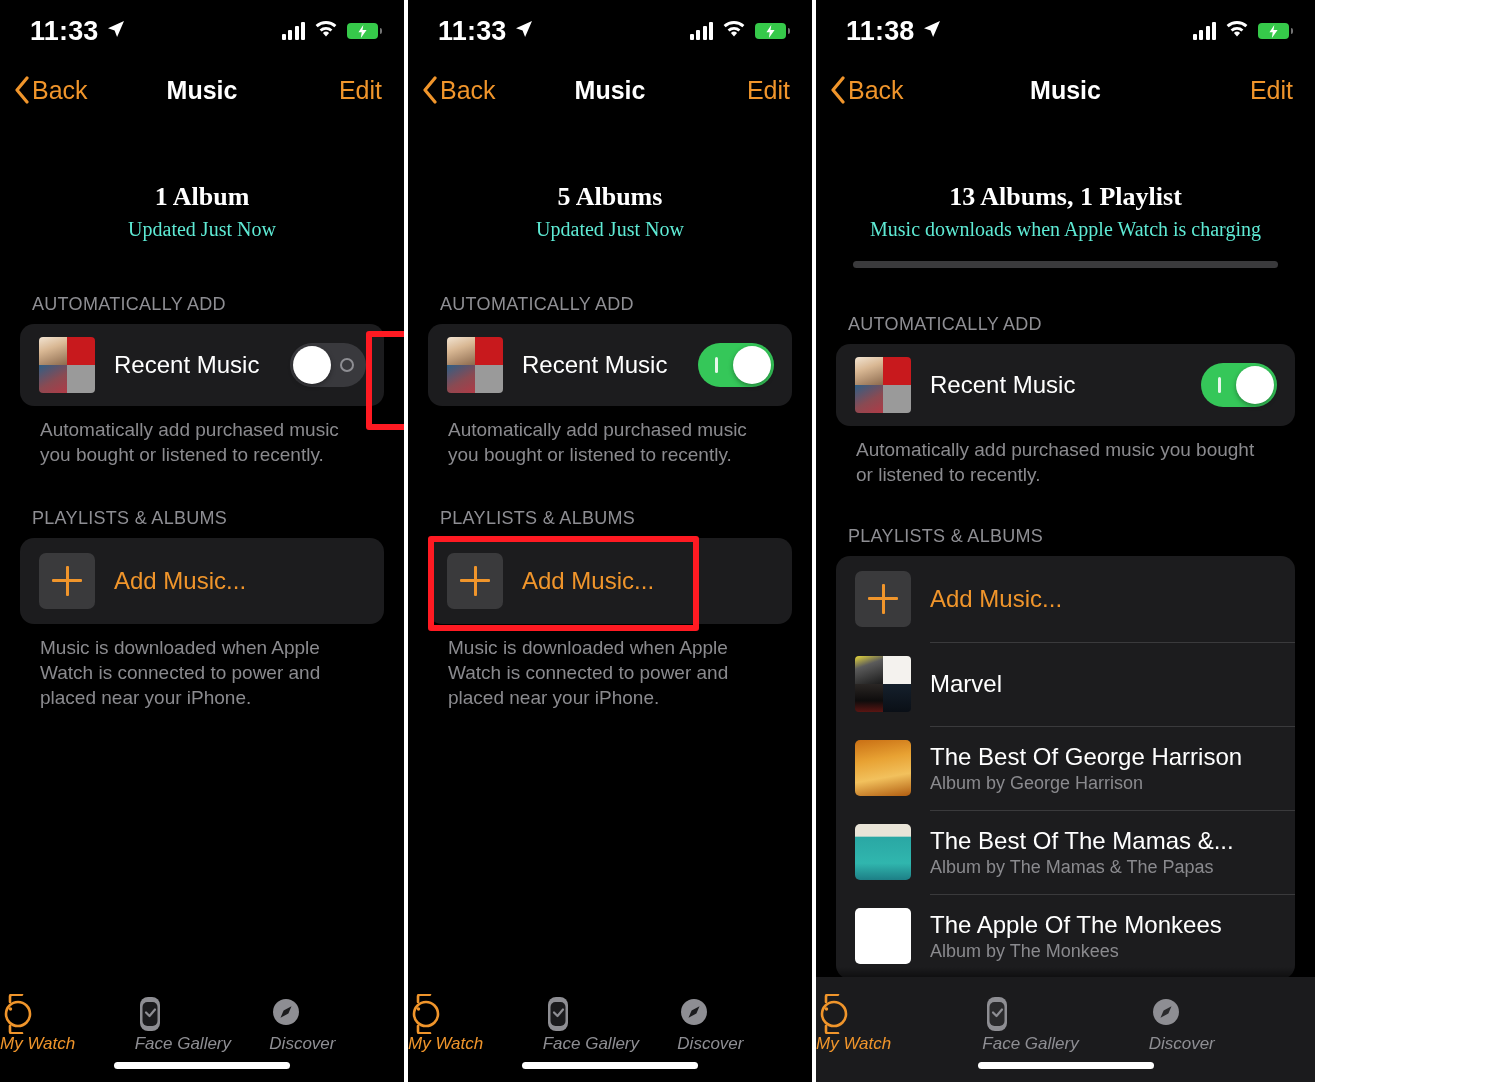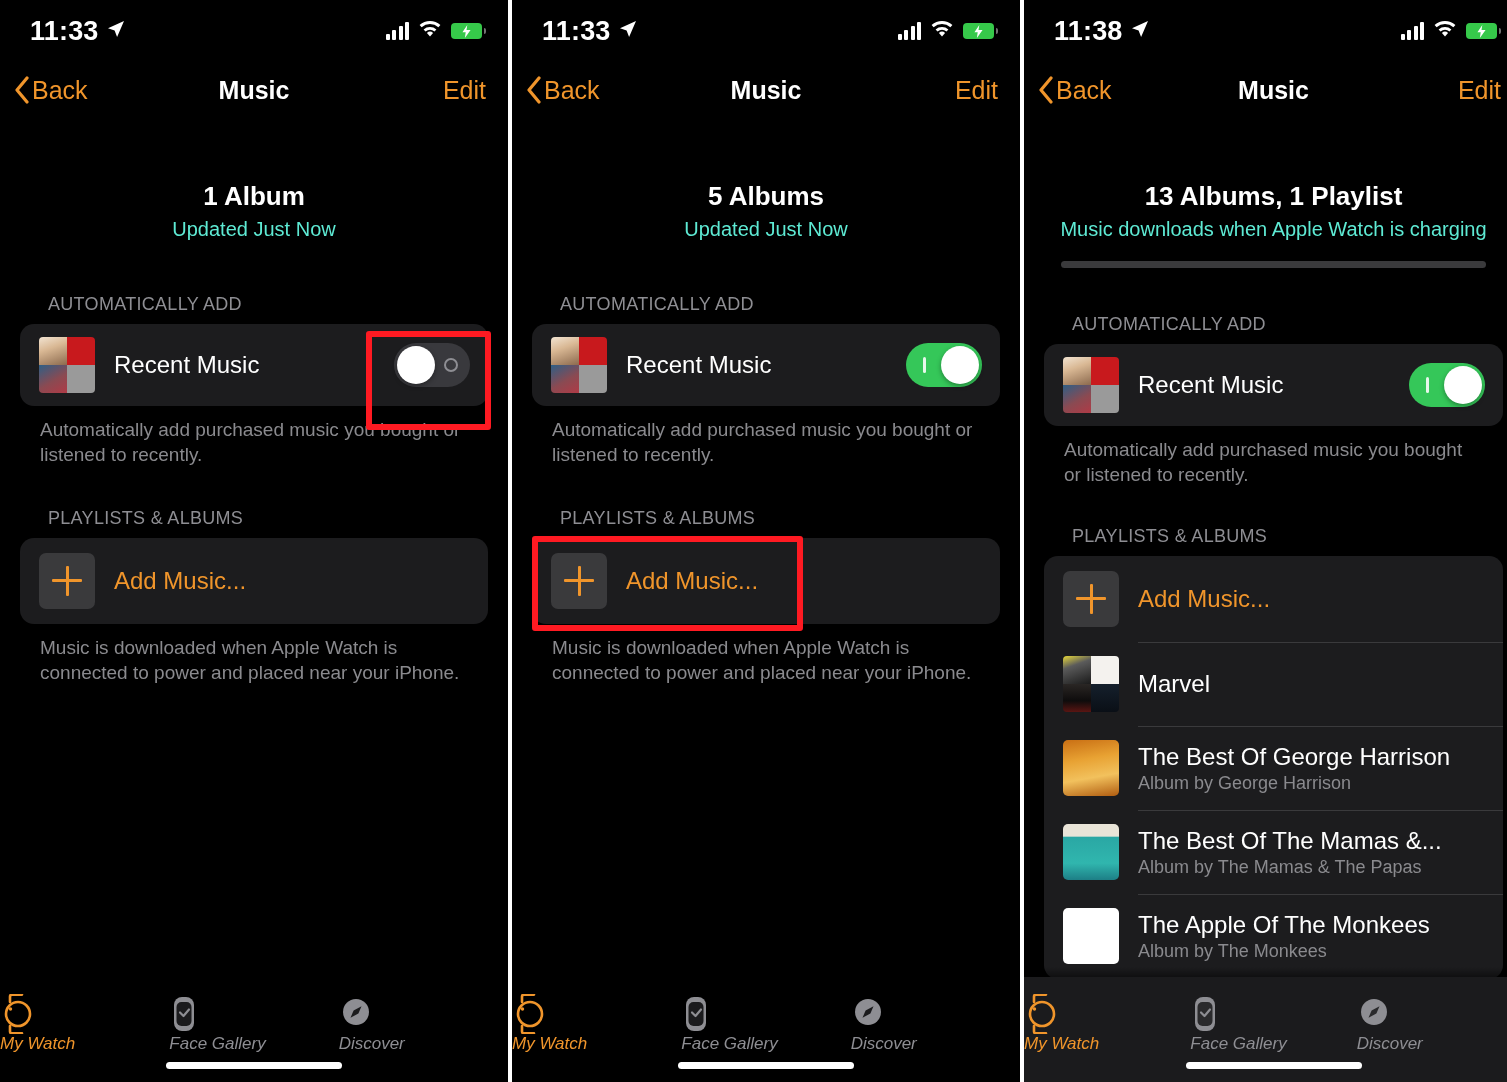--- a/index.html
+++ b/index.html
@@ -16,21 +16,21 @@
   .stage {
     position: relative;
     width: 1507px;
     height: 1082px;
     background: #ffffff;
     display: flex;
     flex-direction: row;
   }
   .panel {
     position: relative;
-    width: 508px;
+    width: 404px;
     height: 1082px;
     background: #000000;
     overflow: hidden;
     flex: 0 0 auto;
   }
   .divider {
     flex: 0 0 auto;
     width: 4px;
     height: 1082px;
     background: #ffffff;
@@ -133,20 +133,21 @@
     color: #f0952b;
     font-size: 25px;
     cursor: pointer;
     z-index: 2;
   }
 
   
   .summary {
     text-align: center;
     margin-top: 63px;
+    font-family: Liberation Serif, serif;
   }
   .summary .count {
     color: #ffffff;
     font-size: 26px;
     font-weight: bold;
     line-height: 1.2;
   }
   .summary .sub {
     color: #5eead4;
     font-size: 20px;
@@ -158,21 +159,21 @@
     height: 7px;
     border-radius: 4px;
     background: #3a3a3c;
   }
 
   
   .section-hdr {
     color: #8e8e93;
     font-size: 18px;
     letter-spacing: 0.3px;
-    padding-left: 48px;
+    padding-left: 32px;
     text-transform: uppercase;
   }
   .card {
     background: #1c1c1e;
     border-radius: 14px;
     margin: 9px 20px 0 20px;
   }
   .row {
     display: flex;
     align-items: center;

